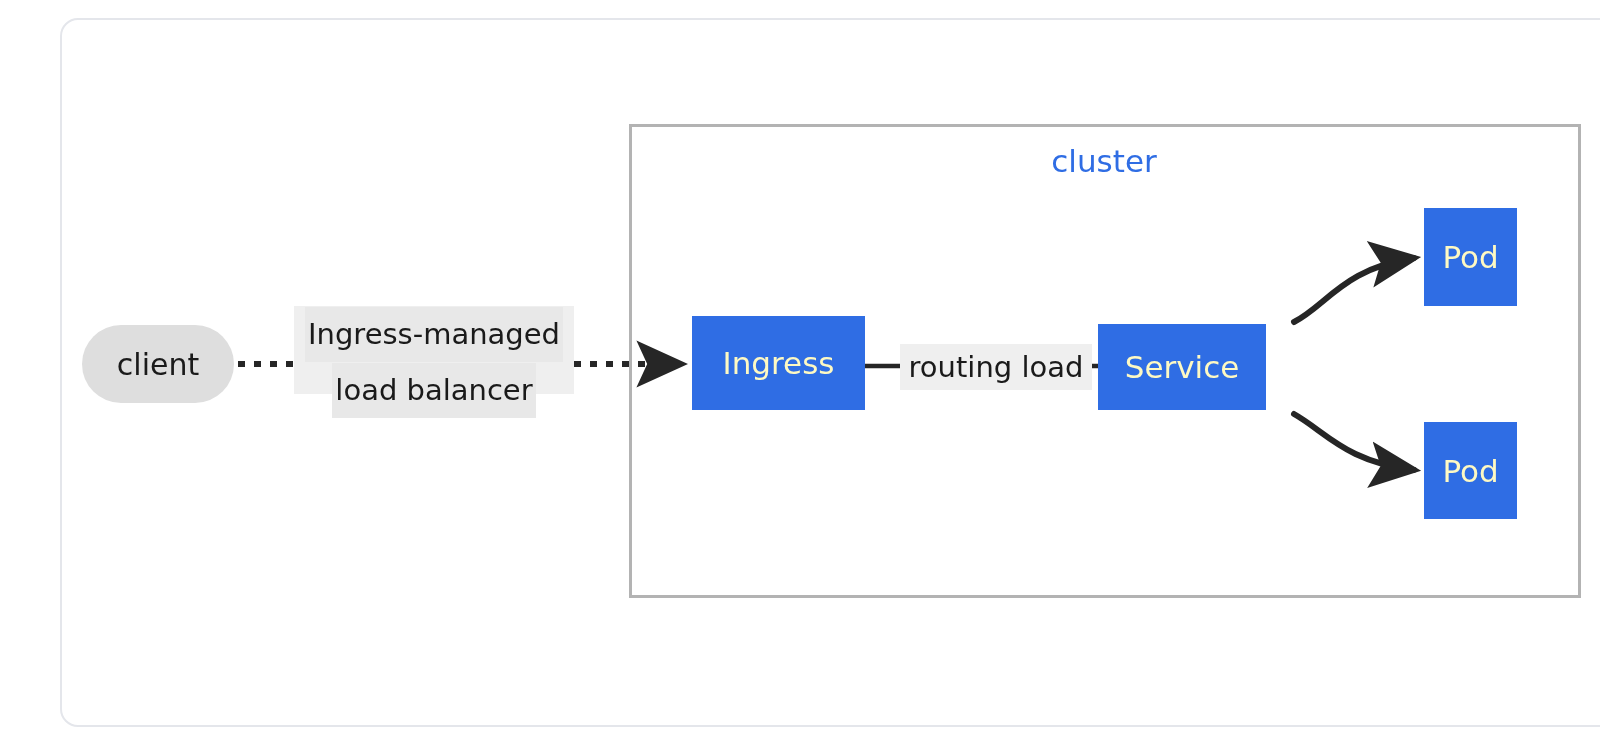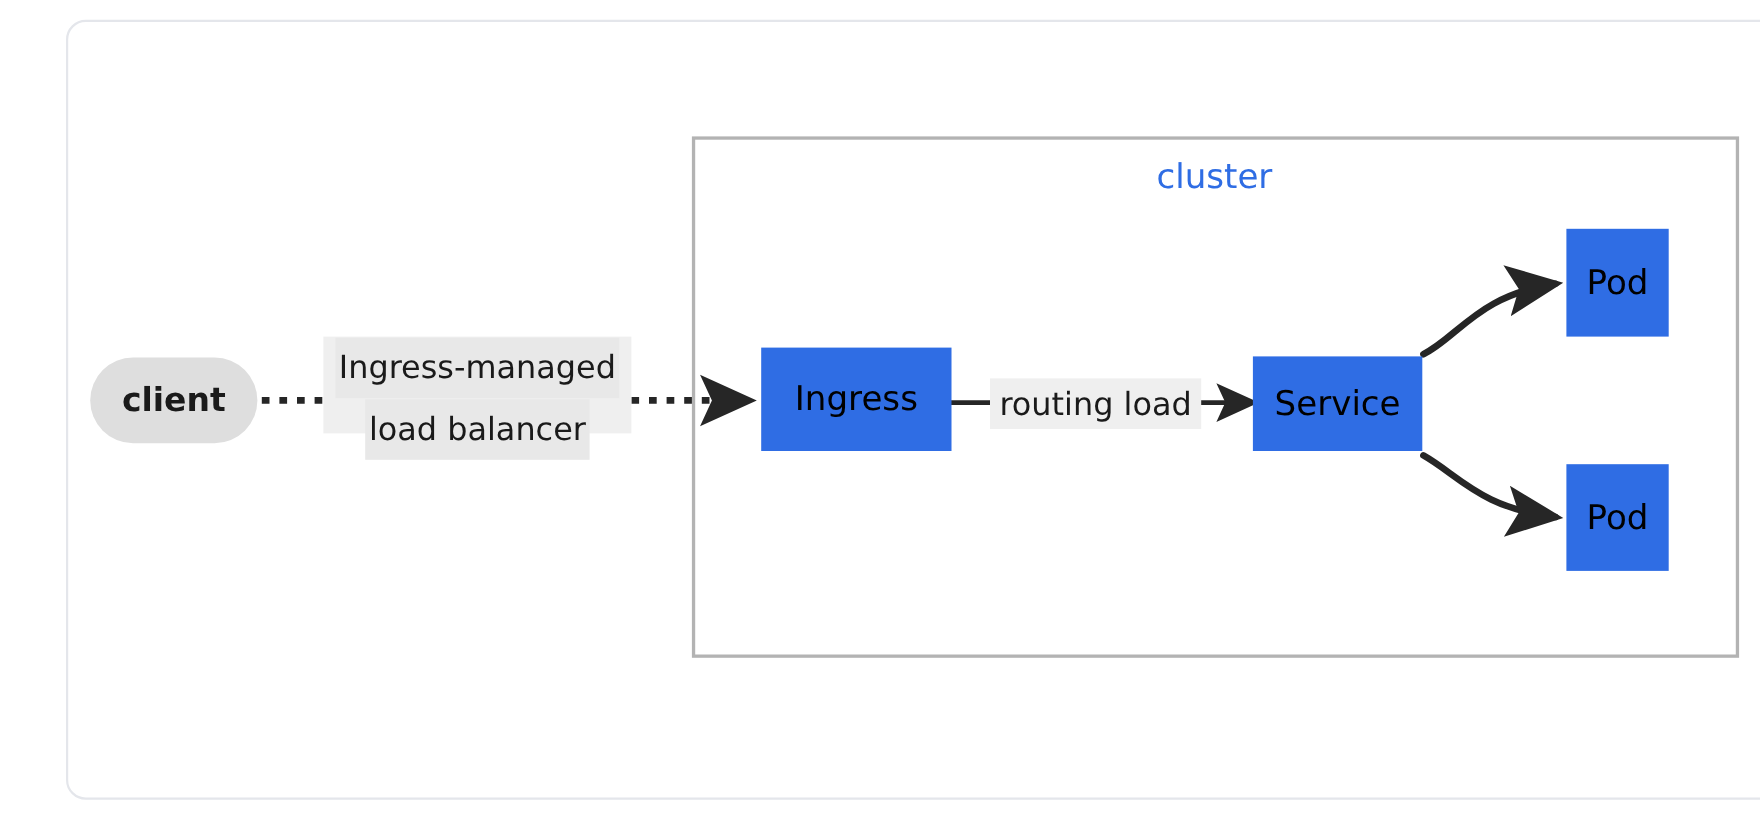--- a/index.html
+++ b/index.html
@@ -77,40 +77,39 @@
 
   .node-client {
     left: 38px;
     top: 325px;
     width: 152px;
     height: 78px;
     border-radius: 39px;
     background: #dedede;
     color: #1a1a1a;
     font-size: 30px;
-    font-weight: bold;
   }
 
   .node-blue {
     background: #2f6de4;
-    color: #000000;
+    color: #fef9c3;
     font-size: 31px;
   }
 
   .node-ingress {
     left: 648px;
     top: 316px;
     width: 173px;
     height: 94px;
   }
 
   .node-service {
-    left: 1095px;
+    left: 1054px;
     top: 324px;
-    width: 154px;
+    width: 168px;
     height: 86px;
   }
 
   .node-pod-top {
     left: 1380px;
     top: 208px;
     width: 93px;
     height: 98px;
   }
 

